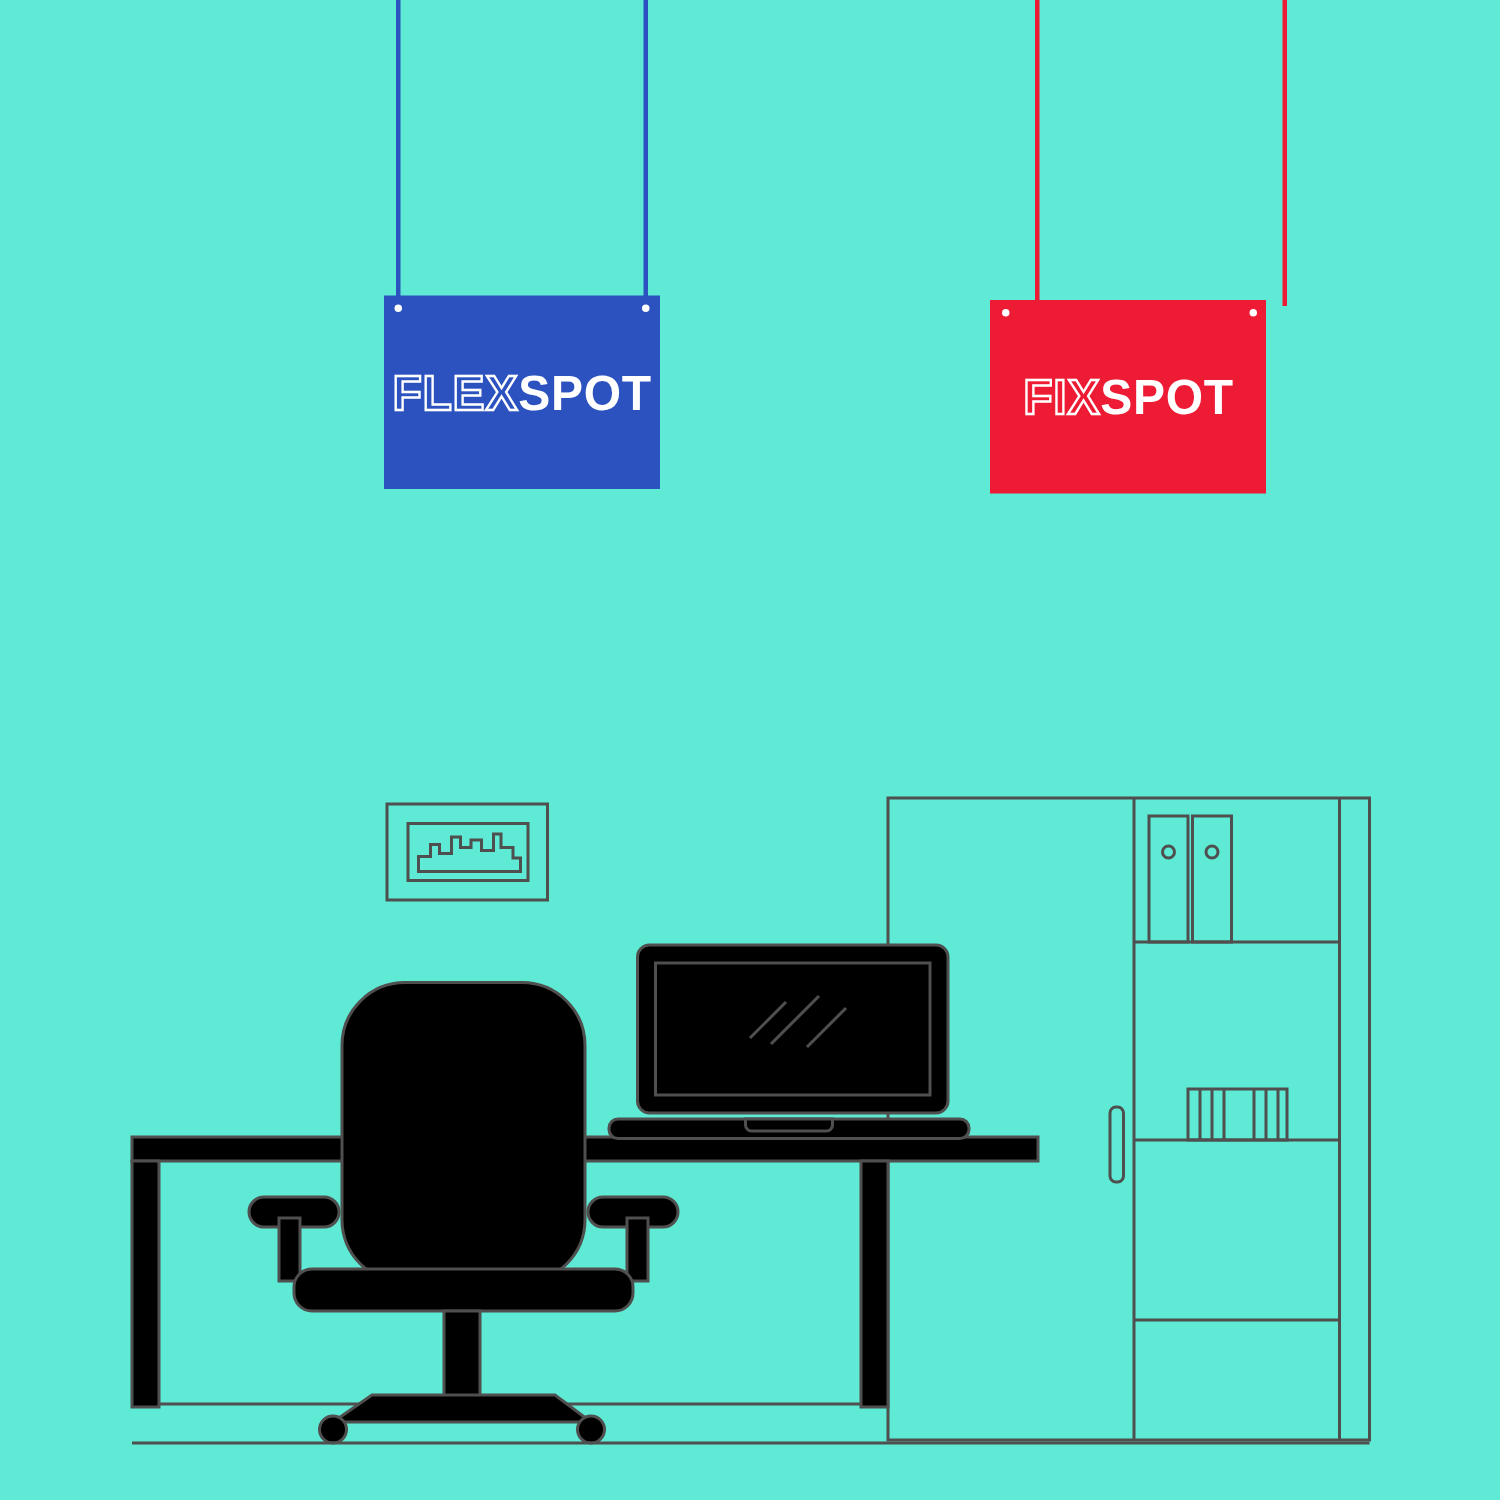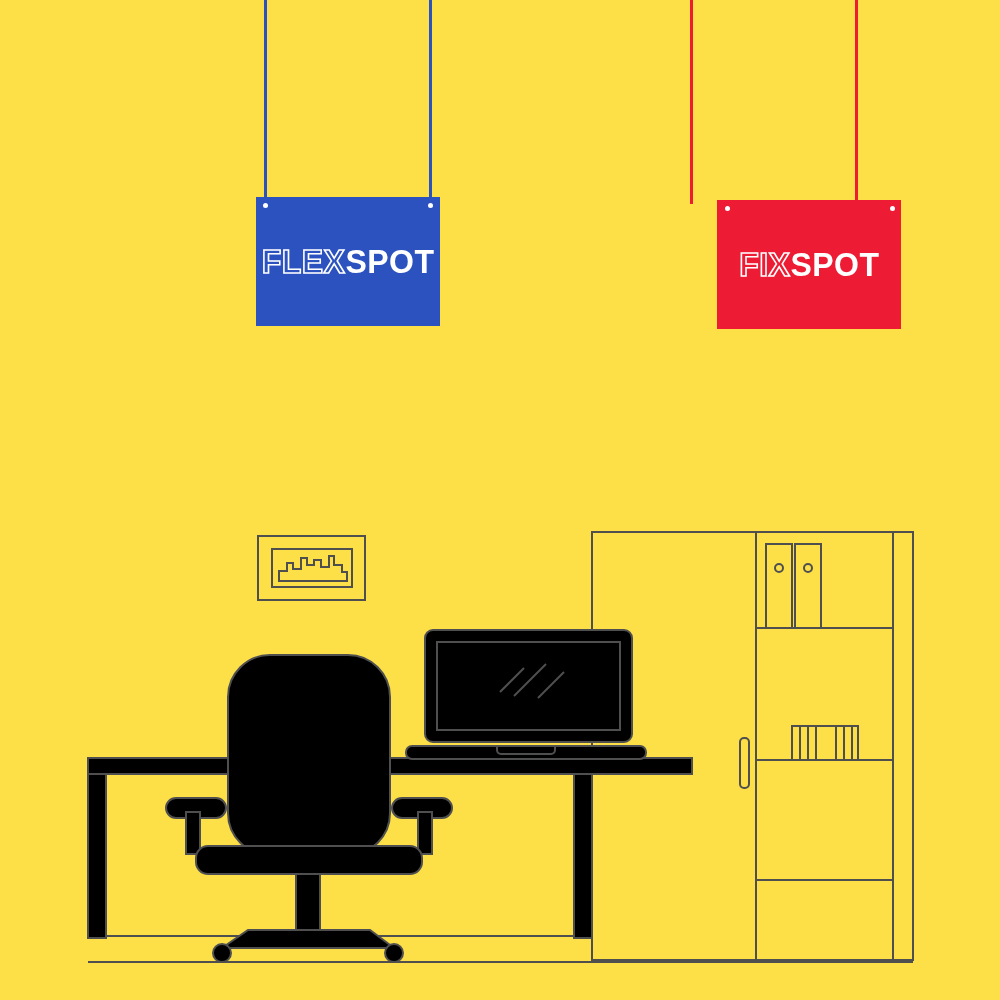--- a/index.html
+++ b/index.html
@@ -31,21 +31,21 @@
   
   .sign {
     position: absolute;
     width: 184px;
     height: 129px;
     display: flex;
     align-items: center;
     justify-content: center;
   }
   .sign-flex { left: 256px; top: 197px; }
-  .sign-fix  { left: 717px; top: 200px; }
+  .sign-fix  { left: 660px; top: 200px; }
   .grommet {
     position: absolute;
     top: 6px;
     width: 5px;
     height: 5px;
     border-radius: 50%;
     background: #ffffff;
   }
   .grommet-left  { left: 7px; }
   .grommet-right { right: 7px; }
@@ -77,21 +77,21 @@
     height: 1000px;
     stroke: #4f4f4f;
   }
   .lineart * {
     vector-effect: non-scaling-stroke;
   }
 </style>
 </head>
 <body>
 
-<div class="stage" style="background-color: #fde047;">
+<div class="stage" style="background-color: #5eead4;">
 
   <div class="cord cord-flex-left" style="background-color: rgb(43, 82, 191);"></div>
   <div class="cord cord-flex-right" style="background-color: rgb(43, 82, 191);"></div>
   <div class="cord cord-fix-left" style="background-color: rgb(237, 27, 52);"></div>
   <div class="cord cord-fix-right" style="background-color: rgb(237, 27, 52);"></div>
 
   <div class="sign sign-flex" style="background-color: rgb(43, 82, 191);">
     <span class="grommet grommet-left" style="background-color: rgb(255, 255, 255);"></span>
     <span class="grommet grommet-right" style="background-color: rgb(255, 255, 255);"></span>
     <div class="sign-text">

